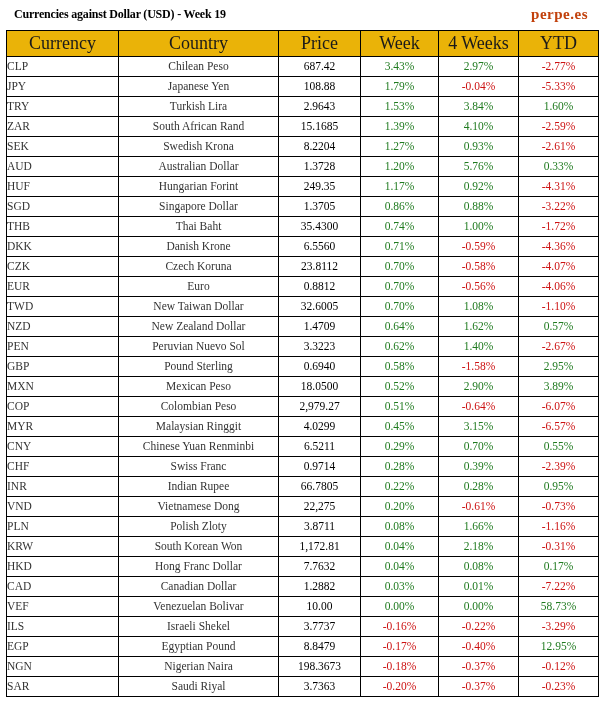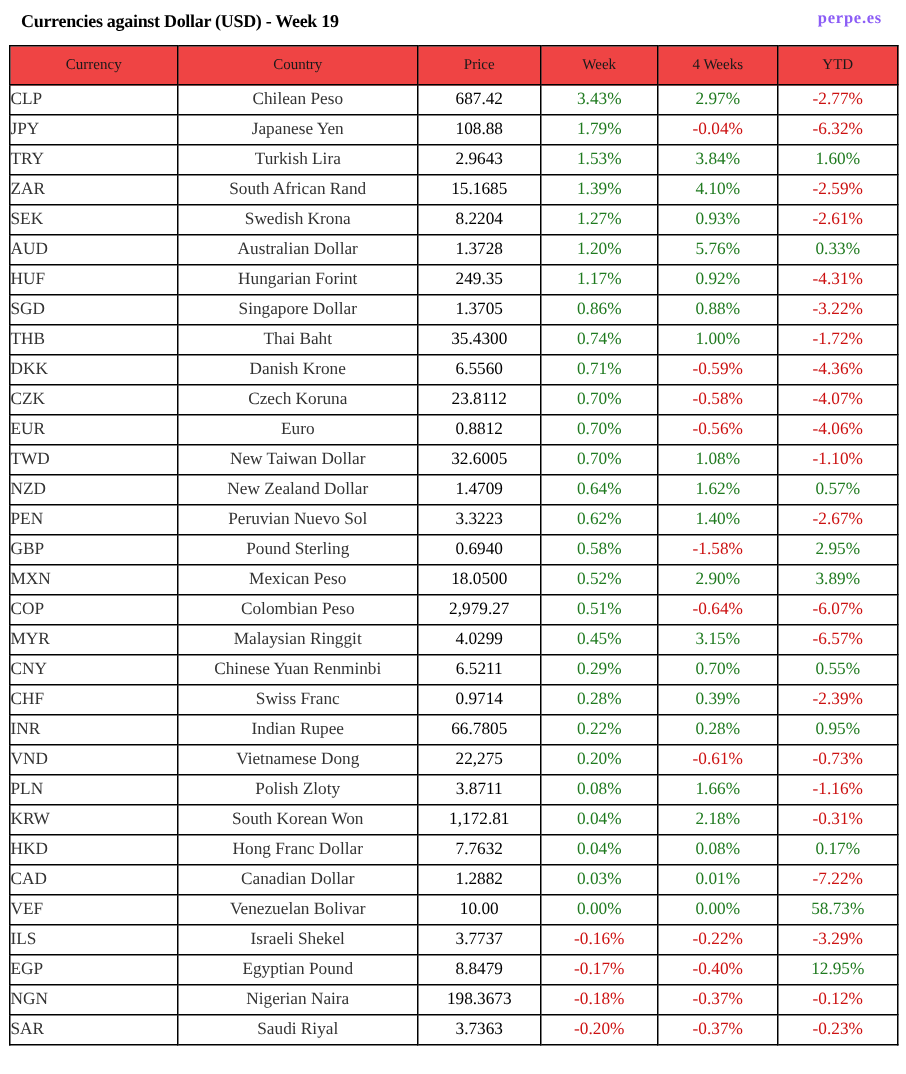--- a/index.html
+++ b/index.html
@@ -32,48 +32,48 @@
     letter-spacing: -0.2px;
     position: absolute;
     left: 8px;
     top: 3px;
     white-space: nowrap;
   }
   .watermark {
     position: absolute;
     right: 10px;
     top: 2px;
-    font-size: 11px;
+    font-size: 15px;
     font-weight: bold;
-    color: #8b5cf6;
+    color: #c2410c;
     font-family: "Liberation Serif", serif;
     letter-spacing: 0.5px;
   }
   table.fx {
     border-collapse: collapse;
     width: 592px;
     table-layout: fixed;
     border: 1px solid #000000;
   }
   table.fx th, table.fx td {
     border: 1px solid #000000;
     font-size: 11.5px;
     padding: 0;
     height: 19px;
     line-height: 19px;
     font-family: "Liberation Serif", serif;
   }
   table.fx thead th {
-    font-size: 10px;
+    font-size: 18px;
     height: 25px;
     line-height: 25px;
     font-weight: normal;
     color: #1a1a1a;
     text-align: center;
-    background: #ef4444;
+    background: #eab308;
   }
   col.c-code  { width: 112px; }
   col.c-name  { width: 160px; }
   col.c-price { width: 82px; }
   col.c-week  { width: 78px; }
   col.c-4week { width: 80px; }
   col.c-ytd   { width: 80px; }
 
   td.code {
     text-align: left;
@@ -130,21 +130,21 @@
           <td class="num pos">3.43%</td>
           <td class="num pos">2.97%</td>
           <td class="num neg">-2.77%</td>
         </tr>
         <tr>
           <td class="code">JPY</td>
           <td class="name">Japanese Yen</td>
           <td class="price">108.88</td>
           <td class="num pos">1.79%</td>
           <td class="num neg">-0.04%</td>
-          <td class="num neg">-6.32%</td>
+          <td class="num neg">-5.33%</td>
         </tr>
         <tr>
           <td class="code">TRY</td>
           <td class="name">Turkish Lira</td>
           <td class="price">2.9643</td>
           <td class="num pos">1.53%</td>
           <td class="num pos">3.84%</td>
           <td class="num pos">1.60%</td>
         </tr>
         <tr>

